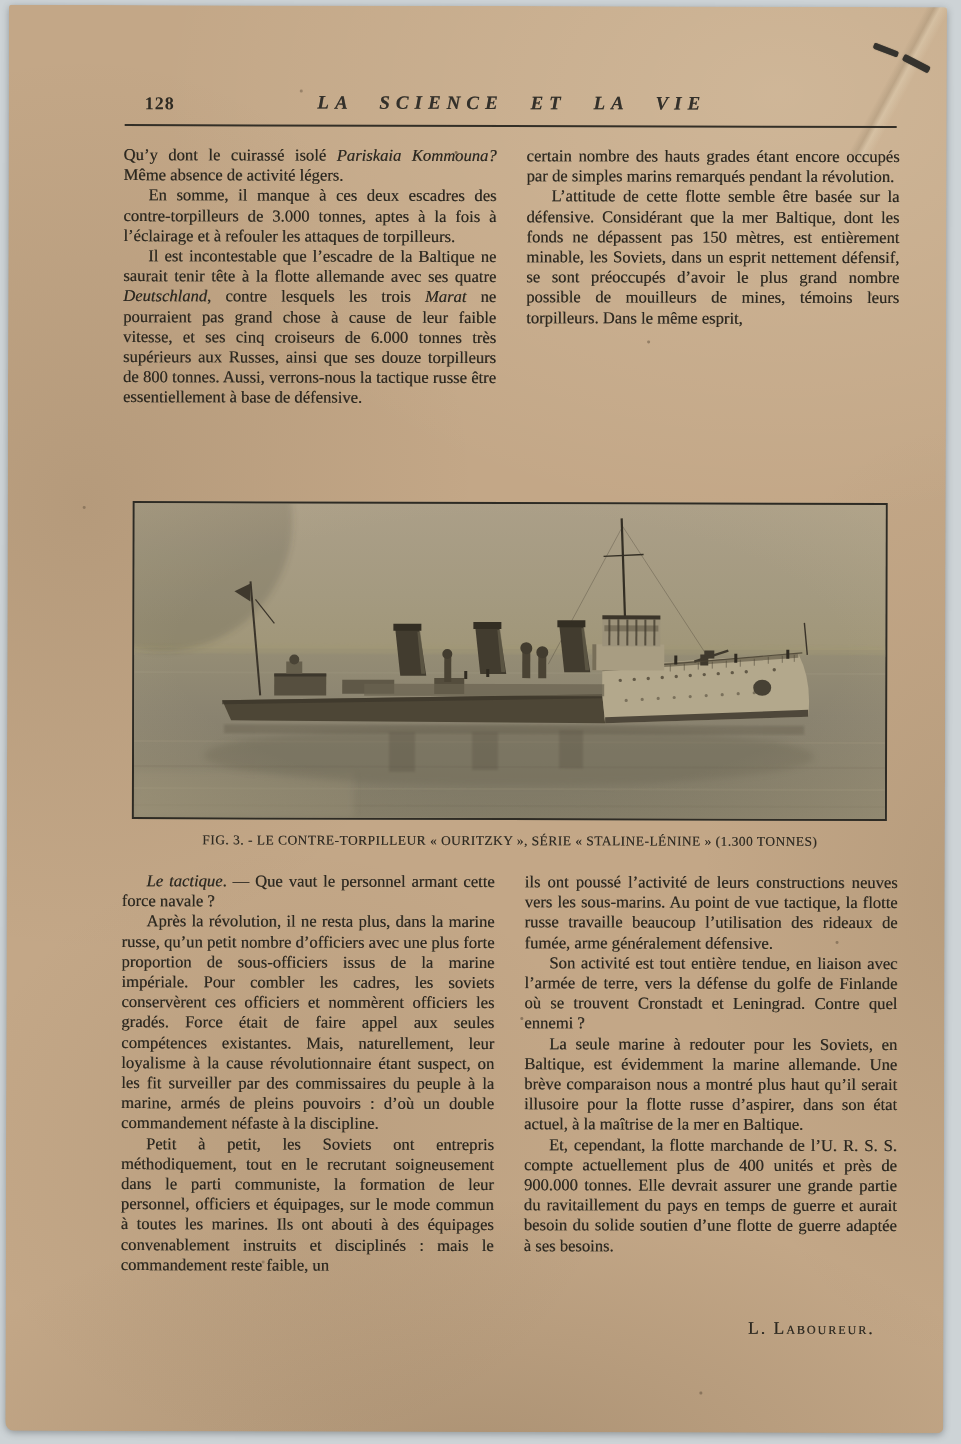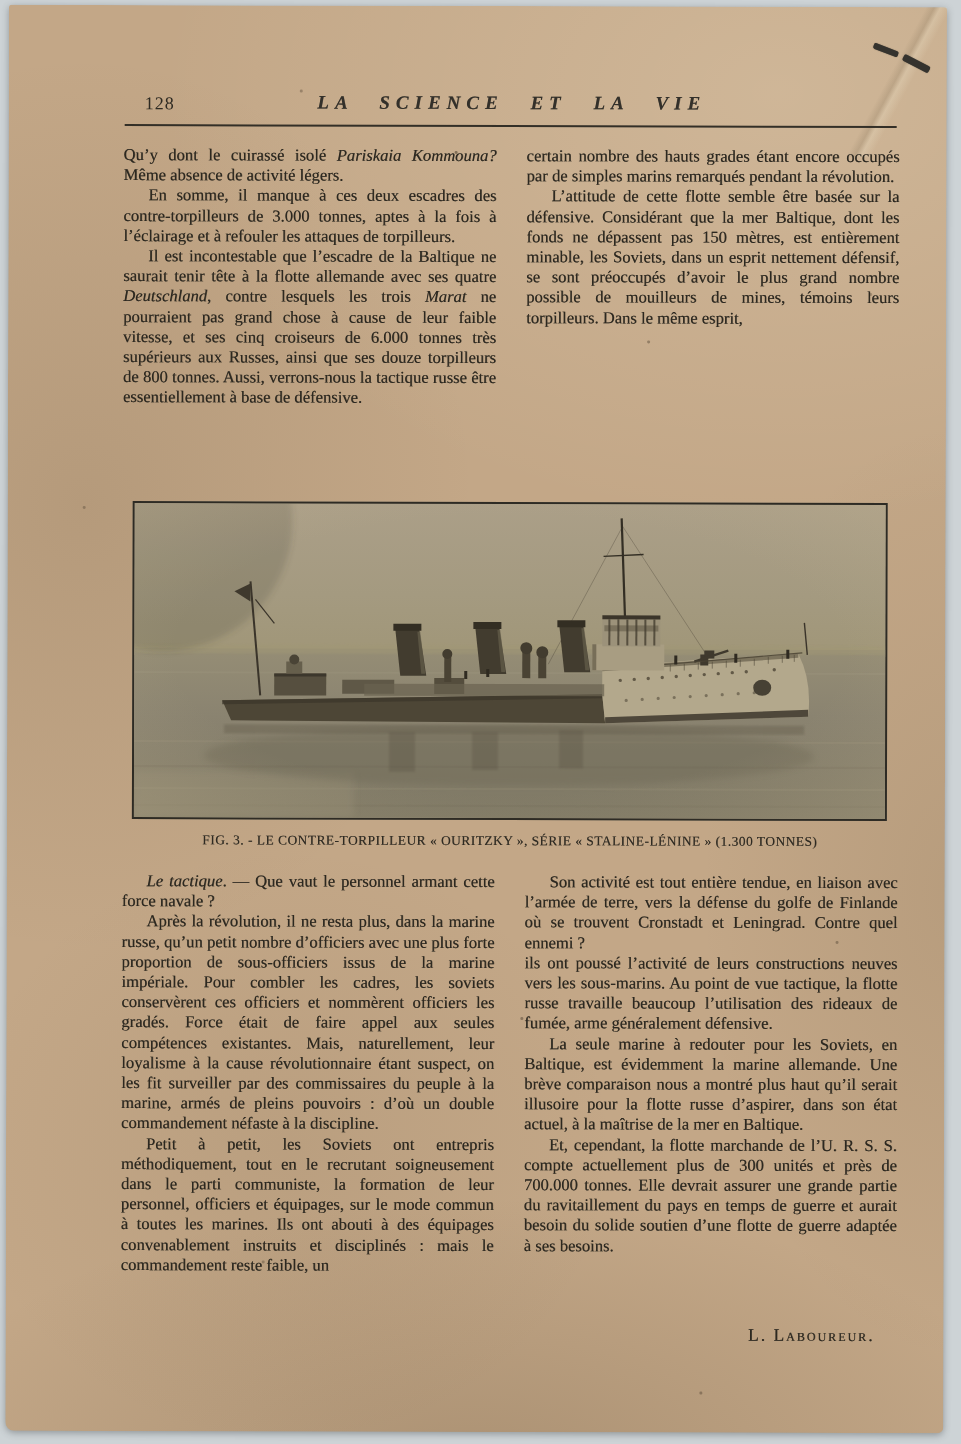--- a/index.html
+++ b/index.html
@@ -37,21 +37,21 @@
       190px 630px 0 1px rgba(70,58,42,.35),
       830px 935px 0 1px rgba(70,58,42,.4),
       515px 1012px 0 1px rgba(70,58,42,.45),
       257px 1256px 0 1px rgba(70,58,42,.35),
       695px 1386px 0 1px rgba(70,58,42,.4),
       862px 287px 0 1px rgba(70,58,42,.3),
       76px 502px 0 1px rgba(70,58,42,.35);
   }
   .page-number{
     position:absolute;left:136px;top:88px;
-    font-size:18px;font-weight:normal;color:#2e2a22;letter-spacing:1px;
+    font-size:18px;font-weight:bold;color:#2e2a22;letter-spacing:1px;
   }
   .journal-title{
     position:absolute;left:115px;top:86px;width:776px;text-align:center;
     font-style:italic;font-weight:bold;font-size:19px;
     letter-spacing:6px;word-spacing:16px;color:#33302a;
     text-shadow:0.3px 0 0 rgba(51,48,42,.5);
   }
   .header-rule{position:absolute;left:116px;top:119px;width:772px;height:2px;background:#332f27;}
   .cols{position:absolute;left:115px;width:776px;display:flex;gap:30px;}
   .cols.top{top:140px;}
@@ -69,21 +69,21 @@
     background:#a39a84;
     box-shadow:inset 0 0 30px rgba(196,180,144,0.35);
   }
   .photo-frame svg{display:block;}
   .figure-caption{
     position:absolute;left:107px;top:827px;width:792px;text-align:center;
     font-size:13.4px;letter-spacing:0.5px;color:#2e2a22;
     text-shadow:0.3px 0 0 rgba(46,42,34,.55);
   }
   .signature{
-    text-align:right;padding-right:22px;margin-top:18px;
+    text-align:right;padding-right:22px;margin-top:11px;
     font-variant:small-caps;letter-spacing:2px;font-size:17.5px;color:#2c2820;
     text-shadow:0.35px 0 0 rgba(44,40,32,.6);
   }
 </style>
 </head>
 <body>
 
 <div class="paper">
   <div class="crease"></div>
   <div class="ink-mark m1"></div>
@@ -272,23 +272,23 @@
   <div class="figure-caption">FIG. 3. - LE CONTRE-TORPILLEUR « OURITZKY », SÉRIE « STALINE-LÉNINE » (1.300 TONNES)</div>
 
   <div class="cols bottom">
     <div class="col">
         <p class="par indent"><span class="it">Le tactique</span><span>. — Que vaut le personnel armant cette force navale ?</span></p>
         <p class="par indent"><span>Après la révolution, il ne resta plus, dans la marine russe, qu’un petit nombre d’officiers avec une plus forte proportion de sous-officiers issus de la marine impériale. Pour combler les cadres, les soviets conservèrent ces officiers et nommèrent officiers les gradés. Force était de faire appel aux seules compétences existantes. Mais, naturellement, leur loyalisme à la cause révolutionnaire étant suspect, on les fit surveiller par des commissaires du peuple à la marine, armés de pleins pouvoirs : d’où un double commandement néfaste à la discipline.</span></p>
         <p class="par indent"><span>Petit à petit, les Soviets ont entrepris méthodiquement, tout en le recrutant soigneusement dans le parti communiste, la formation de leur personnel, officiers et équipages, sur le mode commun à toutes les marines. Ils ont abouti à des équipages convenablement instruits et disciplinés : mais le commandement reste faible, un</span></p>
       </div>
     <div class="col">
 
-    <p class="par indent"><span>Son activité est tout entière tendue, en liaison avec l’armée de terre, vers la défense du golfe de Finlande où se trouvent Cronstadt et Leningrad. Contre quel ennemi ?</span></p>
-        <p class="par"><span>ils ont poussé l’activité de leurs constructions neuves vers les sous-marins. Au point de vue tactique, la flotte russe travaille beaucoup l’utilisation des rideaux de fumée, arme généralement défensive.</span></p>
+    <p class="par"><span>ils ont poussé l’activité de leurs constructions neuves vers les sous-marins. Au point de vue tactique, la flotte russe travaille beaucoup l’utilisation des rideaux de fumée, arme généralement défensive.</span></p>
+        <p class="par indent"><span>Son activité est tout entière tendue, en liaison avec l’armée de terre, vers la défense du golfe de Finlande où se trouvent Cronstadt et Leningrad. Contre quel ennemi ?</span></p>
         <p class="par indent"><span>La seule marine à redouter pour les Soviets, en Baltique, est évidemment la marine allemande. Une brève comparaison nous a montré plus haut qu’il serait illusoire pour la flotte russe d’aspirer, dans son état actuel, à la maîtrise de la mer en Baltique.</span></p>
-        <p class="par indent"><span>Et, cependant, la flotte marchande de l’U. R. S. S. compte actuellement plus de 300 unités et près de 700.000 tonnes. Elle devrait assurer une grande partie du ravitaillement du pays en temps de guerre et aurait besoin du solide soutien d’une flotte de guerre adaptée à ses besoins.</span></p>
+        <p class="par indent"><span>Et, cependant, la flotte marchande de l’U. R. S. S. compte actuellement plus de 400 unités et près de 900.000 tonnes. Elle devrait assurer une grande partie du ravitaillement du pays en temps de guerre et aurait besoin du solide soutien d’une flotte de guerre adaptée à ses besoins.</span></p>
       </div>
   </div>
 
   <div style="position:absolute;left:518px;top:1300px;width:373px;">
     <div class="signature">L. Laboureur.</div>
   </div>
 </div>
 
 </body></html>

